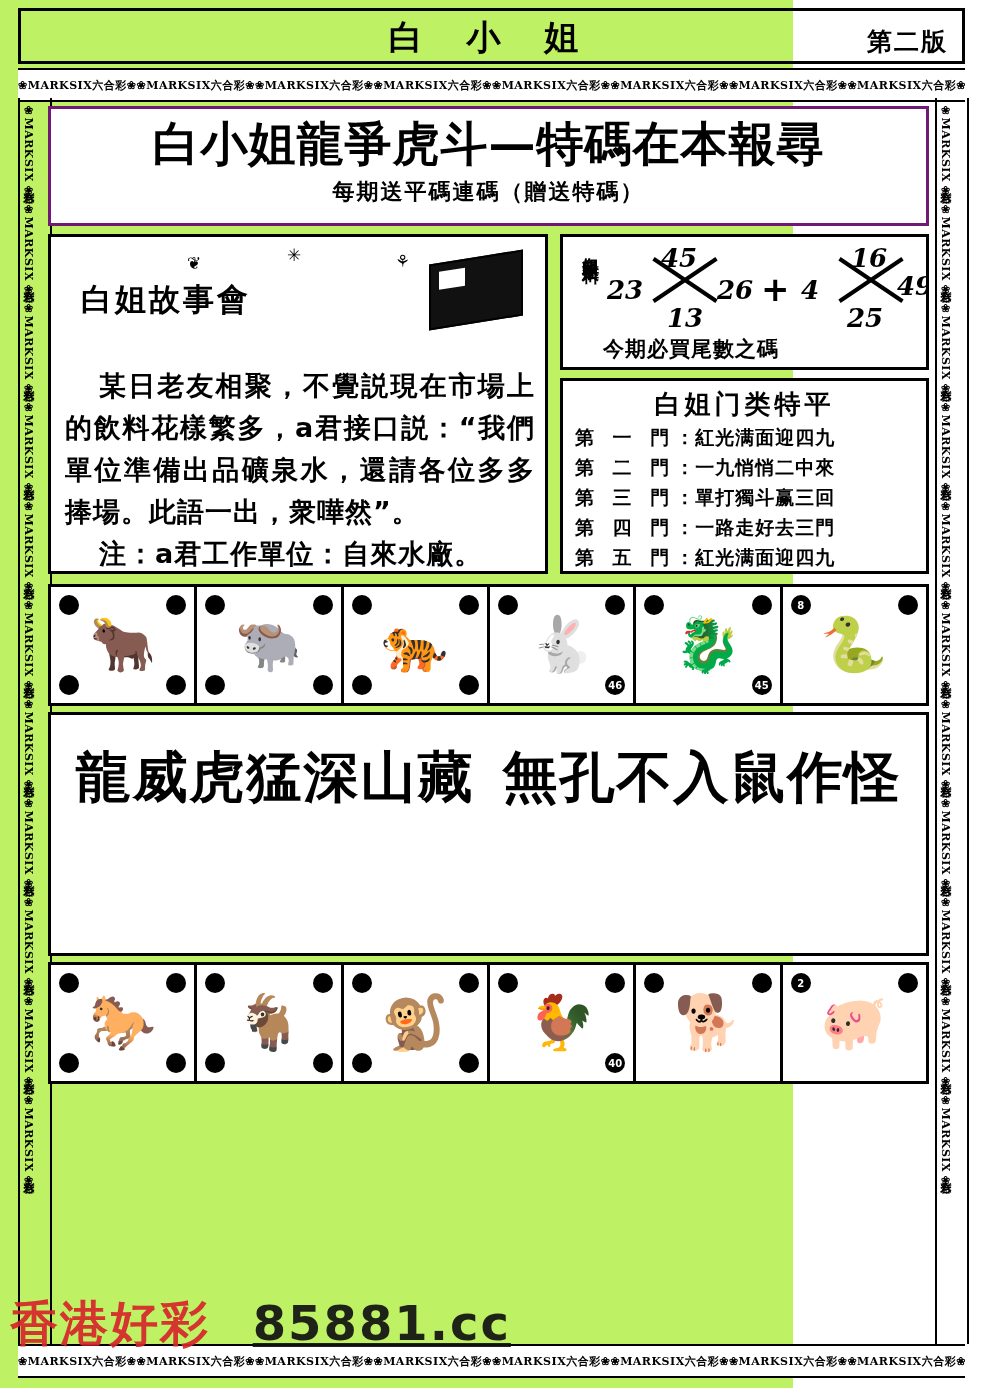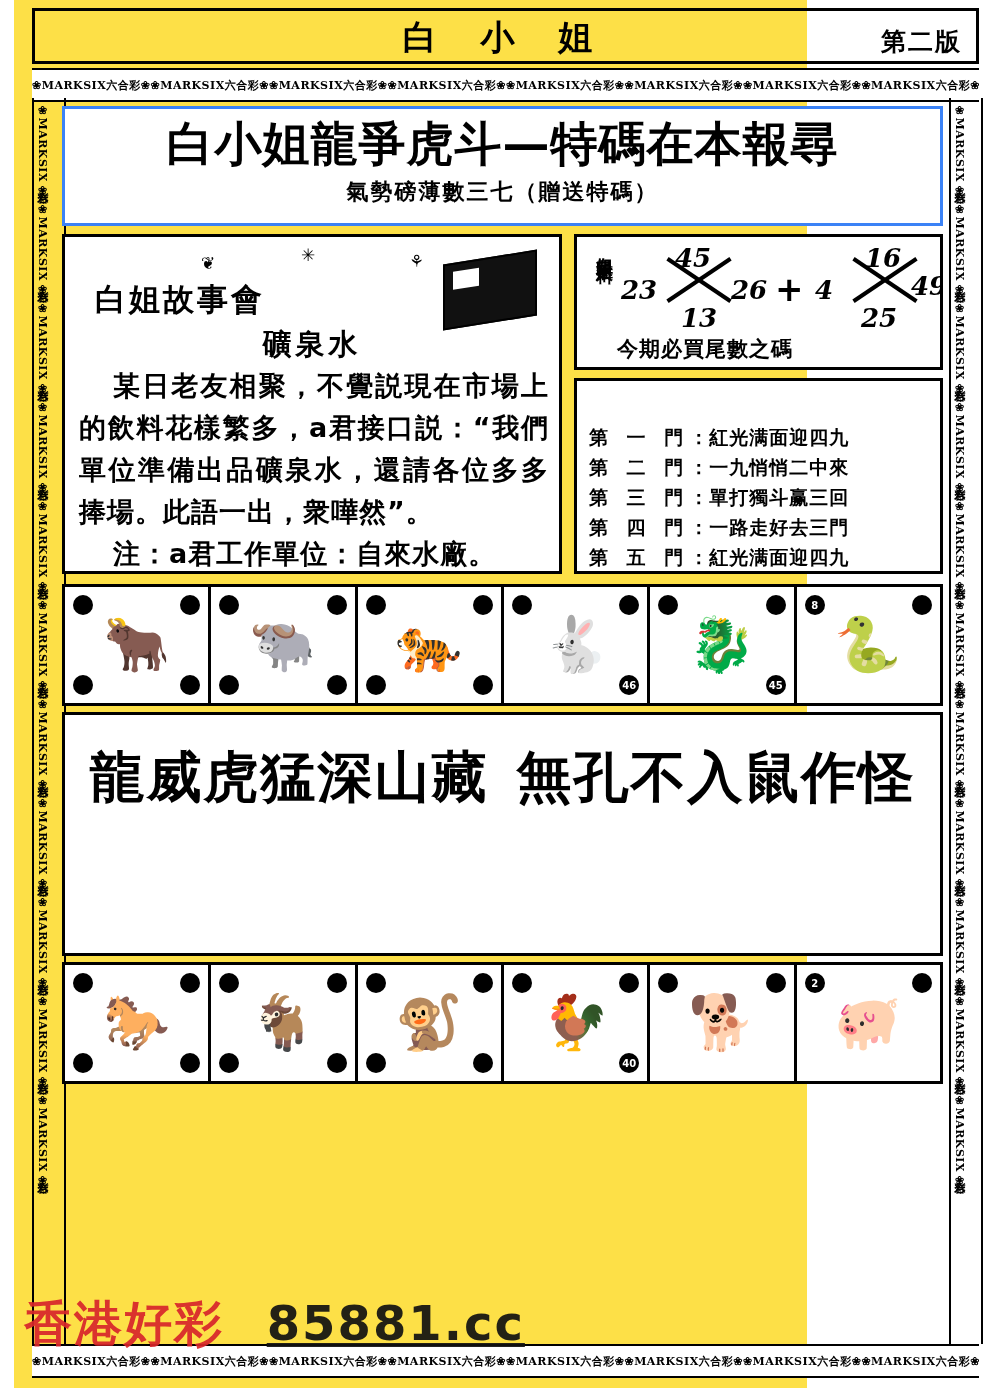--- a/index.html
+++ b/index.html
@@ -1,17 +1,17 @@
 <!DOCTYPE html>
 <html><head>
 <meta charset="utf-8">
 <style>
   html,body{margin:0;padding:0;background:#fff;}
   body{width:983px;height:1388px;font-family:"DejaVu Sans","Liberation Sans",sans-serif;color:#000;overflow:hidden;}
-  .page{position:relative;width:793px;height:1388px;background:#fde047;margin-left:14px;}
+  .page{position:relative;width:793px;height:1388px;background:#bef264;}
 
   
   .masthead{position:absolute;left:18px;top:8px;width:947px;height:56px;border:3px solid #000;box-sizing:border-box;}
   .masthead .title{position:absolute;left:0;right:0;top:4px;text-align:center;font-size:34px;font-weight:bold;letter-spacing:16px;font-family:"DejaVu Sans","Liberation Sans",sans-serif;}
   .masthead .edition{position:absolute;right:14px;top:14px;font-size:25px;font-weight:bold;letter-spacing:2px;}
 
   
   .ribbon{position:absolute;display:flex;align-items:center;justify-content:space-between;background:#fff;overflow:hidden;}
   .ribbon-top{left:18px;top:68px;width:947px;height:30px;border-top:2px solid #000;border-bottom:2px solid #000;}
   .ribbon-bottom{left:18px;top:1344px;width:947px;height:30px;border-top:2px solid #000;border-bottom:2px solid #000;}
@@ -19,21 +19,21 @@
 
   .ribbon-side{position:absolute;width:30px;top:98px;height:1246px;border-left:2px solid #000;border-right:2px solid #000;overflow:hidden;}
   .ribbon-left{left:18px;}
   .ribbon-right{left:935px;}
   .vchip{writing-mode:vertical-rl;font-family:"DejaVu Serif","Liberation Serif",serif;font-size:11px;font-weight:bold;white-space:nowrap;letter-spacing:0.5px;margin:6px 0;}
 
   
   .content{position:absolute;left:48px;top:100px;width:887px;height:1242px;}
 
   
-  .headline-box{position:absolute;left:0;top:6px;width:881px;height:120px;border:3px solid #3b82f6;box-sizing:border-box;background:#fff;}
+  .headline-box{position:absolute;left:0;top:6px;width:881px;height:120px;border:3px solid #701a75;box-sizing:border-box;background:#fff;}
   .headline{position:absolute;left:0;right:0;top:4px;text-align:center;font-size:47px;font-weight:bold;letter-spacing:1px;white-space:nowrap;}
   .subheadline{position:absolute;left:0;right:0;top:68px;text-align:center;font-size:22px;font-weight:bold;letter-spacing:2px;}
 
   
   .story-box{position:absolute;left:0;top:134px;width:500px;height:340px;border:3px solid #000;box-sizing:border-box;background:#fff;overflow:hidden;}
   .story-title{position:absolute;left:30px;top:42px;font-size:31px;font-weight:bold;letter-spacing:3px;}
   .story-book{position:absolute;right:22px;top:20px;width:90px;height:62px;background:#111;transform:skewY(-9deg);border:2px solid #000;}
   .story-book:after{content:"";position:absolute;left:8px;top:7px;width:26px;height:18px;background:#fff;}
   .deco{position:absolute;font-size:17px;}
   .story-sub{position:absolute;left:0;right:0;top:88px;text-align:center;font-size:29px;font-weight:bold;letter-spacing:4px;}
@@ -137,30 +137,29 @@
       <div class="chip">❀MARKSIX六合彩❀</div>
       <div class="chip">❀MARKSIX六合彩❀</div>
       <div class="chip">❀MARKSIX六合彩❀</div>
       <div class="chip">❀MARKSIX六合彩❀</div>
     </div>
 
   <div class="content">
 
     <div class="headline-box">
       <div class="headline">白小姐龍爭虎斗—特碼在本報尋</div>
-      <div class="subheadline">氣勢磅薄數三七（贈送特碼）</div>
+      <div class="subheadline">每期送平碼連碼（贈送特碼）</div>
     </div>
 
     <div class="story-box">
       <span class="deco" style="left:136px;top:16px;">❦</span>
       <span class="deco" style="left:236px;top:8px;">✳</span>
       <span class="deco" style="left:344px;top:14px;">⚘</span>
       <div class="story-book"></div>
       <div class="story-title">白姐故事會</div>
-      <div class="story-sub">礦泉水</div>
       <div class="story-body">
         <p class="indent">某日老友相聚，不覺説現在市場上的飲料花樣繁多，a君接口説：“我們單位準備出品礦泉水，還請各位多多捧場。此語一出，衆嘩然”。</p>
         <p class="indent">注：a君工作單位：自來水廠。</p>
       </div>
     </div>
 
     <div class="mat-box">
       <div class="mat-vlabel">白姐最后來料</div>
       <div class="mat-nums">
         <span style="left:2px;top:34px;">23</span>
@@ -172,20 +171,21 @@
         <span style="left:196px;top:34px;">4</span>
         <span style="left:246px;top:2px;">16</span>
         <span style="left:242px;top:62px;">25</span>
         <span style="left:292px;top:30px;">49</span>
         <div class="xmark" style="left:228px;top:8px;"></div>
       </div>
       <div class="mat-foot">今期必買尾數之碼</div>
     </div>
 
     <div class="doors-box">
+      <div class="doors-title">白姐门类特平</div>
       <div class="door-row" style="top:44px;">
         <span class="dlabel">第 一 門</span>：<span>紅光满面迎四九</span>
       </div>
       <div class="door-row" style="top:74px;">
         <span class="dlabel">第 二 門</span>：<span>一九悄悄二中來</span>
       </div>
       <div class="door-row" style="top:104px;">
         <span class="dlabel">第 三 門</span>：<span>單打獨斗赢三回</span>
       </div>
       <div class="door-row" style="top:134px;">

